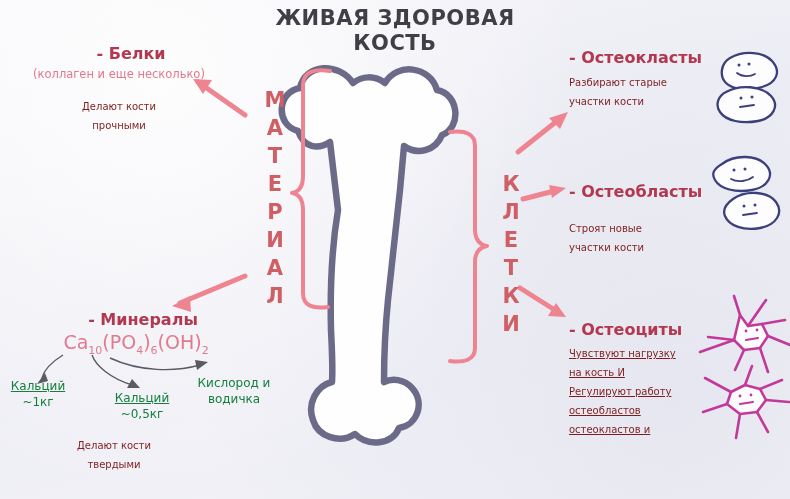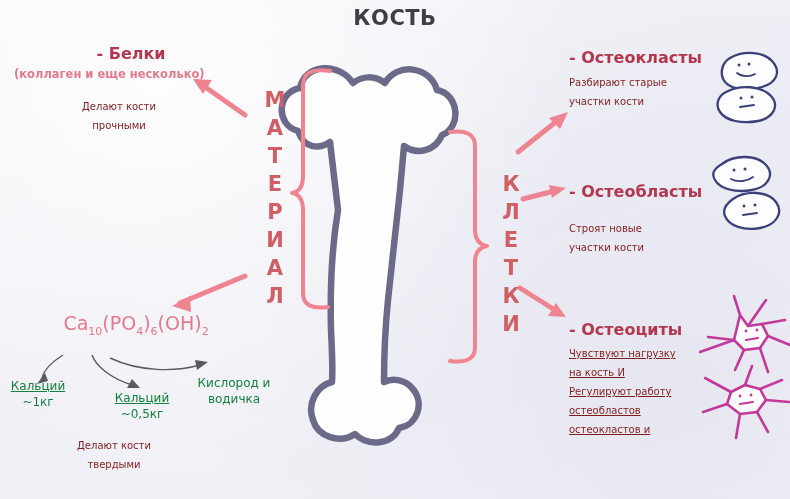--- a/index.html
+++ b/index.html
@@ -94,20 +94,21 @@
 
   svg { overflow: visible; }
 </style>
 </head>
 <body>
 
 <div id="page">
   <div id="paper-texture"></div>
 
   <div id="title" class="abs">
+    <span>ЖИВАЯ ЗДОРОВАЯ</span>
     <span class="l2">КОСТЬ</span>
   </div>
 
   <svg class="abs" style="left:0; top:0;" width="790" height="499" viewBox="0 0 790 499">
 
     <g>
       <path d="M 353 83
                C 339 62, 305 63, 300 88
                C 277 92, 275 125, 298 131
                C 304 148, 318 150, 330 142
@@ -266,28 +267,29 @@
     <span>К</span>
     <span>Л</span>
     <span>Е</span>
     <span>Т</span>
     <span>К</span>
     <span>И</span>
   </div>
 
   <div class="abs" style="left:14px; top:44px; width:210px;">
     <div class="heading" style="text-align:center; padding-left:24px;">- Белки</div>
-    <div class="subnote" style="margin-top:4px;font-weight:bold;">(коллаген и еще несколько)</div>
+    <div class="subnote" style="text-align:center; margin-top:4px;">(коллаген и еще несколько)</div>
     <div class="body-text center" style="margin-top:16px;">
       <div>Делают кости</div>
       <div>прочными</div>
     </div>
   </div>
 
   <div class="abs" style="left:10px; top:310px; width:240px;">
+    <div class="heading" style="text-align:center; padding-left:26px;">- Минералы</div>
     <div id="formula" style="text-align:center; padding-left:12px; margin-top:2px;">
       Ca<sub>10</sub>(PO<sub>4</sub>)<sub>6</sub>(OH)<sub>2</sub>
     </div>
   </div>
 
   <div class="mineral-part abs" style="left:2px; top:378px; width:72px;">
     <div class="nm">Кальций</div>
     <div>~1кг</div>
   </div>
 

